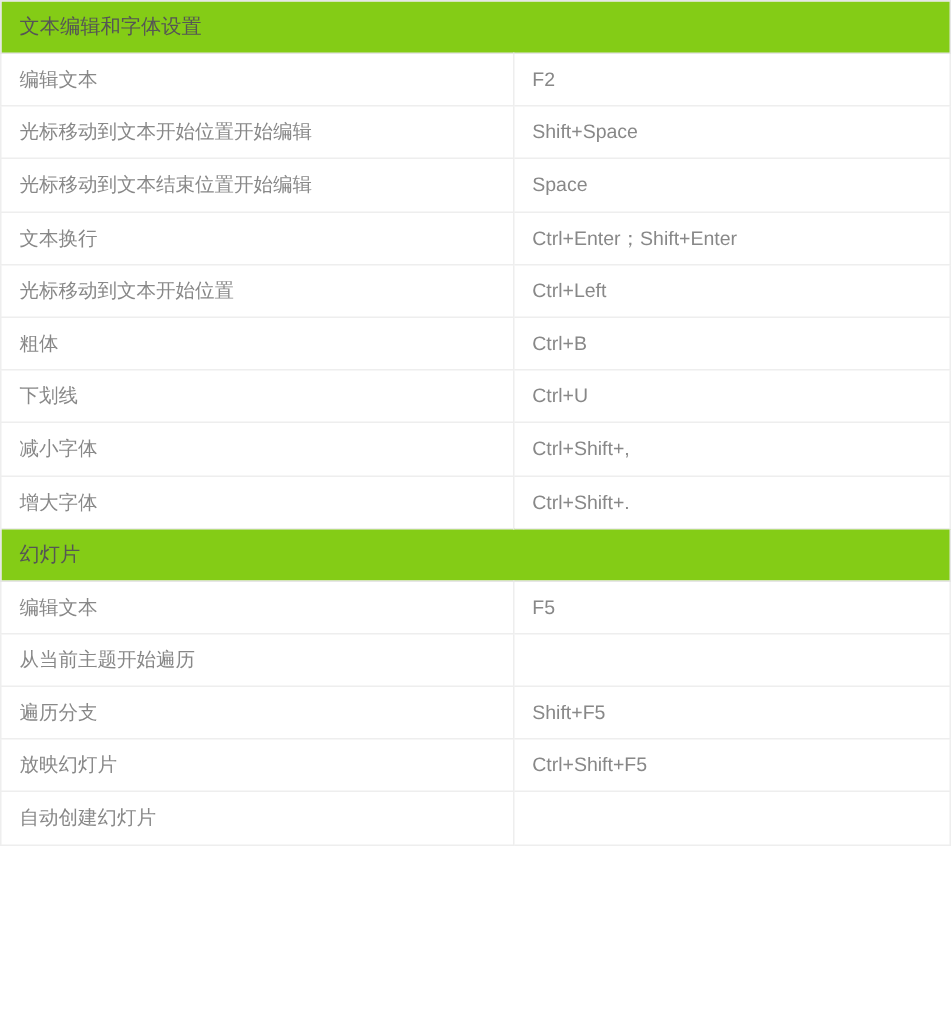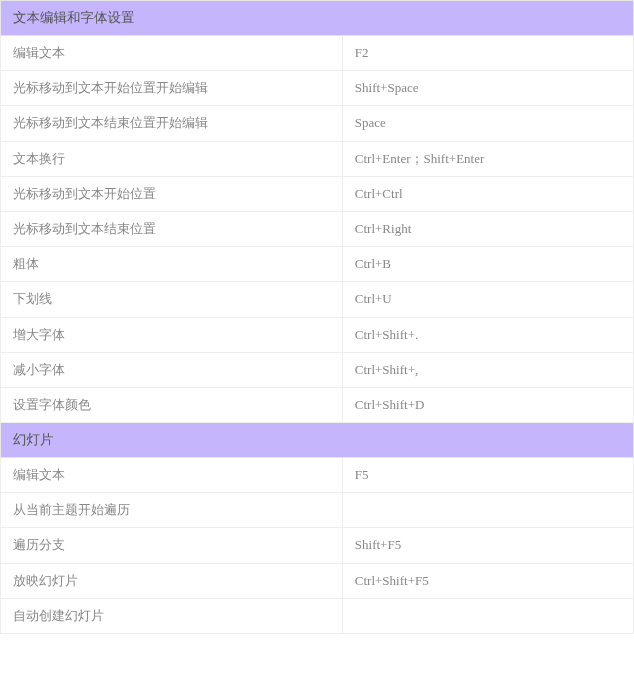--- a/index.html
+++ b/index.html
@@ -10,39 +10,39 @@
     background: #fff;
     width: 634px;
     position: relative;
   }
   .table {
     width: 100%;
     border-collapse: collapse;
     border: 1px solid #e6e6e6;
   }
   .section-header td {
-    background: #c4b5fd;
+    background: #84cc16;
     color: #555;
     font-size: 13.5px;
     padding: 8px 12px;
     border: 1px solid #e6e6e6;
   }
   .row td {
     padding: 8px 12px;
     border: 1px solid #eee;
     color: #888;
     font-size: 13px;
     line-height: 1.4;
   }
   .row td:first-child {
     width: 54%;
   }
   .row td:last-child {
     width: 46%;
-    font-family: Liberation Serif, serif;
+    font-family: Liberation Sans, sans-serif;
   }
 </style>
 </head>
 <body>
 
 <table class="table">
   <tbody id="tbody">
       <tr class="section-header">
         <td colspan="2">文本编辑和字体设置</td>
       </tr>
@@ -57,45 +57,37 @@
       <tr class="row">
         <td>光标移动到文本结束位置开始编辑</td>
         <td>Space</td>
       </tr>
       <tr class="row">
         <td>文本换行</td>
         <td>Ctrl+Enter；Shift+Enter</td>
       </tr>
       <tr class="row">
         <td>光标移动到文本开始位置</td>
-        <td>Ctrl+Ctrl</td>
-      </tr>
-      <tr class="row">
-        <td>光标移动到文本结束位置</td>
-        <td>Ctrl+Right</td>
+        <td>Ctrl+Left</td>
       </tr>
       <tr class="row">
         <td>粗体</td>
         <td>Ctrl+B</td>
       </tr>
       <tr class="row">
         <td>下划线</td>
         <td>Ctrl+U</td>
       </tr>
       <tr class="row">
-        <td>增大字体</td>
-        <td>Ctrl+Shift+.</td>
-      </tr>
-      <tr class="row">
         <td>减小字体</td>
         <td>Ctrl+Shift+,</td>
       </tr>
       <tr class="row">
-        <td>设置字体颜色</td>
-        <td>Ctrl+Shift+D</td>
+        <td>增大字体</td>
+        <td>Ctrl+Shift+.</td>
       </tr>
       <tr class="section-header">
         <td colspan="2">幻灯片</td>
       </tr>
       <tr class="row">
         <td>编辑文本</td>
         <td>F5</td>
       </tr>
       <tr class="row">
         <td>从当前主题开始遍历</td>

